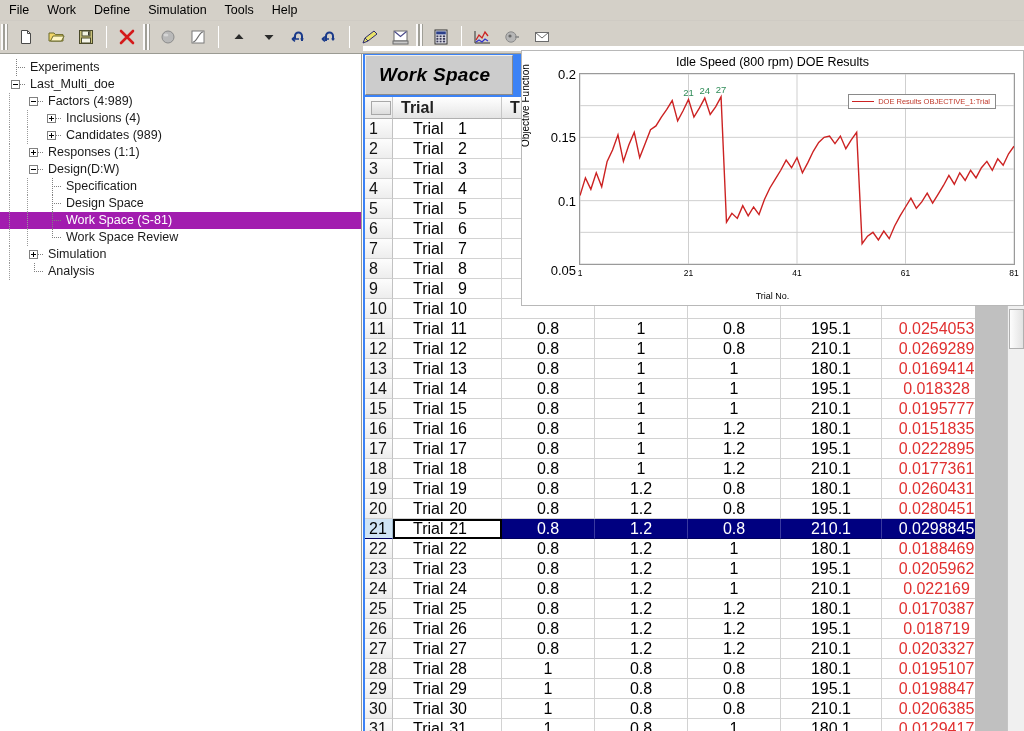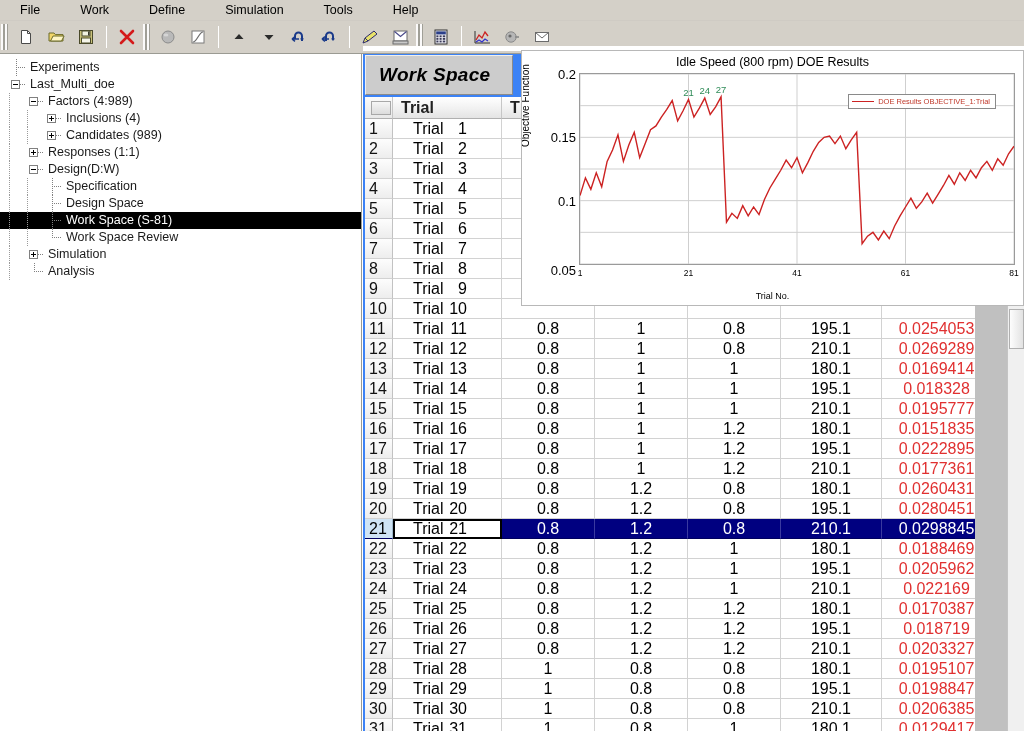--- a/index.html
+++ b/index.html
@@ -13,21 +13,21 @@
   #app { position: relative; width: 1024px; height: 731px; overflow: hidden; }
 
   
   .menubar {
     position: absolute; left: 0; top: 0; width: 1024px; height: 21px;
     background: #d4d0c8;
     border-bottom: 1px solid #cfcbc4;
     display: flex; align-items: center;
     font-size: 12.5px; color: #000;
   }
-  .menubar .mi { padding: 2px 20px; cursor: default; white-space: nowrap; }
+  .menubar .mi { padding: 2px 9px; cursor: default; white-space: nowrap; }
 
   
   .toolbar {
     position: absolute; left: 0; top: 21px; width: 1024px; height: 33px;
     background: #d4d0c8;
     border-bottom: 1px solid #9b9b93;
     display: flex; align-items: center;
   }
   .tb-grip {
     width: 7px; height: 26px; margin: 0 3px 0 1px;
@@ -52,21 +52,21 @@
     border-right: 1px solid #9b9b93;
     overflow: hidden;
     font-size: 12.5px; color: #1a1a1a;
   }
   .tree { padding: 5px 0 0 0; }
   .trow {
     display: flex; align-items: center; height: 17px;
     white-space: nowrap; cursor: default; position: relative;
   }
   .tlabel { padding: 0 4px; line-height: 17px; }
-  .trow.sel { background: #000000; }
+  .trow.sel { background: #a21caf; }
   .trow.sel .tlabel { color: #ffffff; }
   .tguide {
     display: inline-block; width: 18px; height: 17px;
     position: relative; flex: 0 0 18px;
   }
   
   .tguide.t::before {
     content: ""; position: absolute; left: 8px; top: 0; bottom: 0; width: 1px;
     background: repeating-linear-gradient(180deg,#808080 0 1px,transparent 1px 2px);
   }

